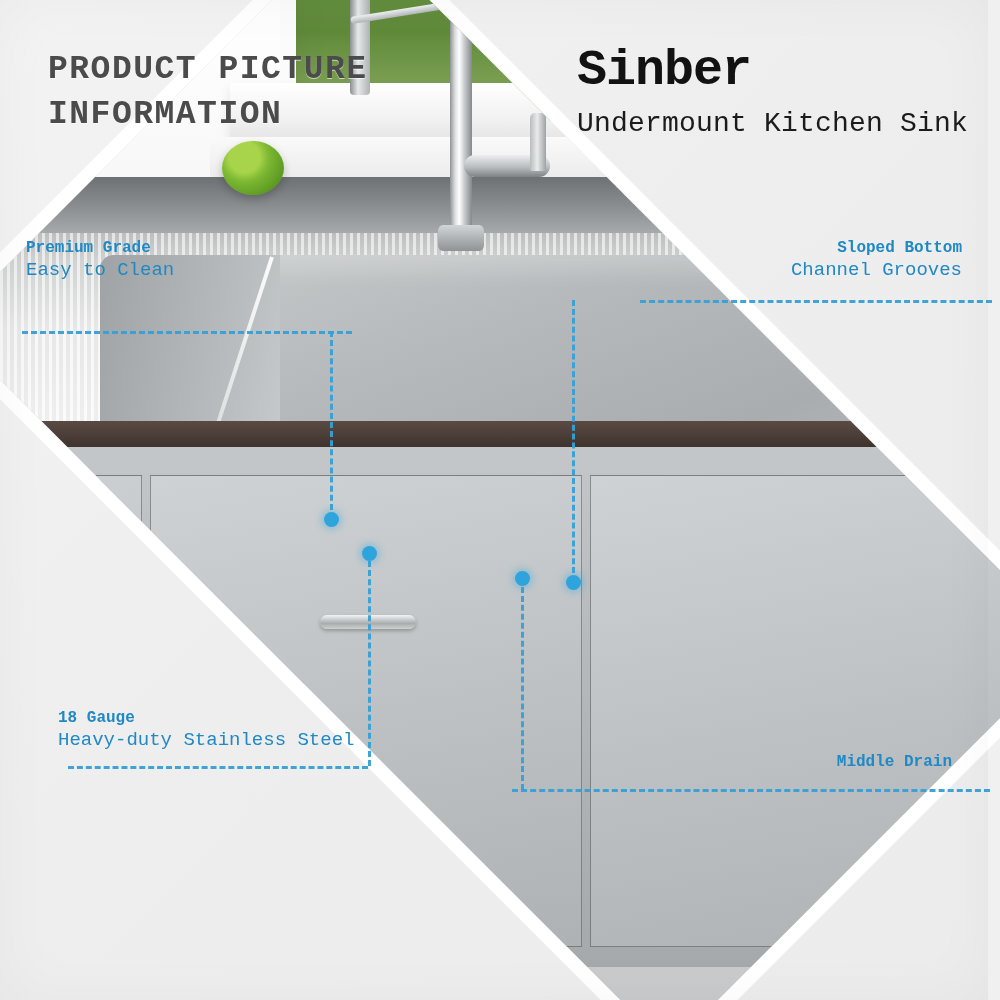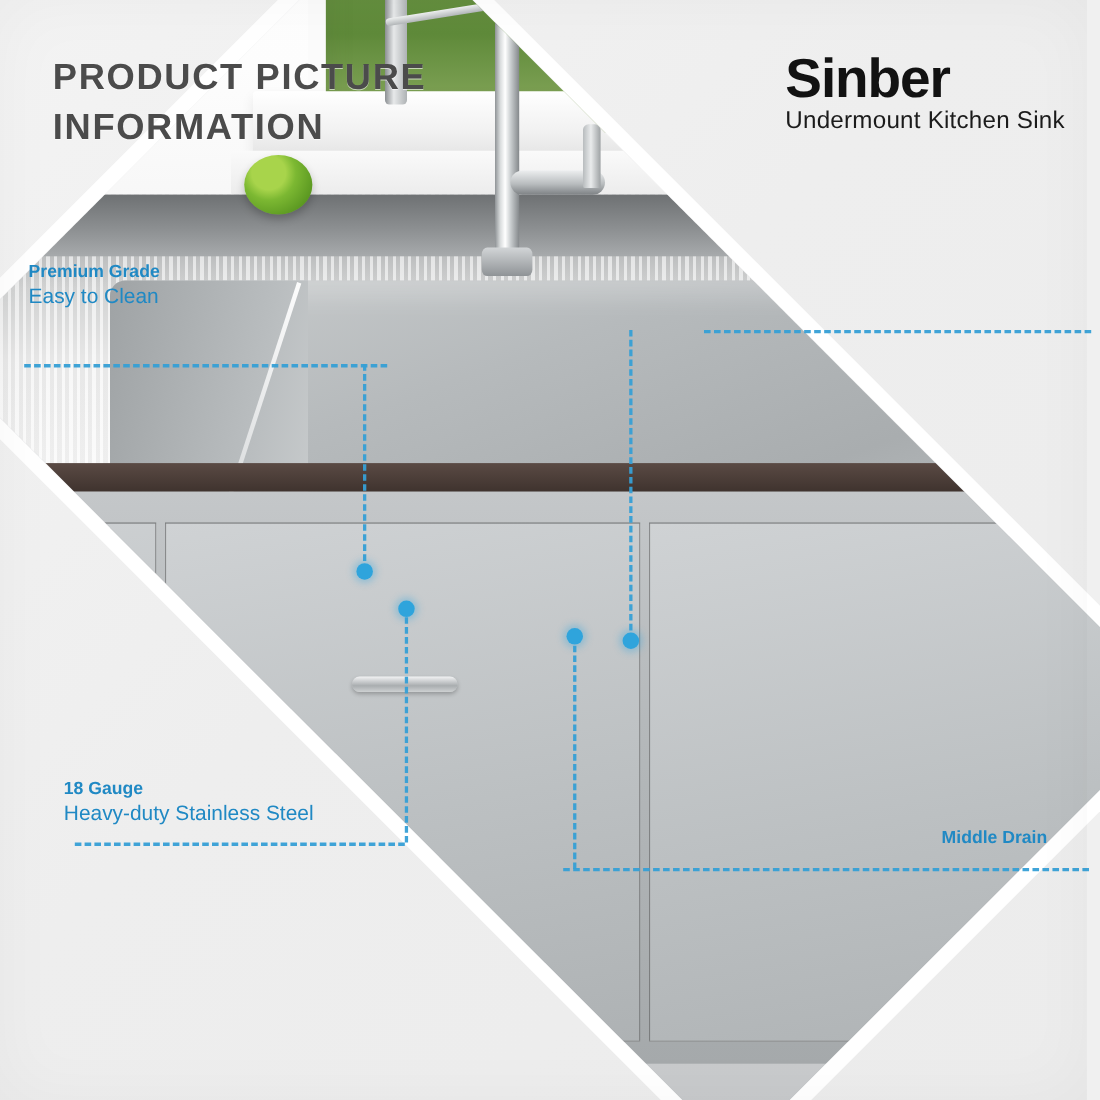--- a/index.html
+++ b/index.html
@@ -4,20 +4,21 @@
 <style>
   html,body{margin:0;padding:0;}
   body{
     width:1000px;height:1000px;overflow:hidden;
     font-family:"Liberation Sans", sans-serif;
     background:#f0f0f0;
   }
   #stage{
     position:relative;width:988px;height:1000px;
     background:linear-gradient(135deg,#f3f3f3 0%,#eeeeee 45%,#ececec 100%);
+    font-family:Liberation Mono, monospace;
   }
 
   
   .photo-frame{
     position:absolute;
     left:210px;top:-40px;
     width:600px;height:1050px;
     transform:rotate(-45deg);
     transform-origin:50% 50%;
     background:#ffffff;
@@ -203,21 +204,21 @@
   }
   .headline div{white-space:nowrap;}
 
   
   .brand-block{position:absolute;right:20px;top:46px;text-align:left;}
   .brand{
     font-size:50px;font-weight:bold;color:#121212;letter-spacing:-1px;
     line-height:1;
   }
   .brand-sub{
-    margin-top:0;font-size:22px;color:#1b1b1b;letter-spacing:.2px;
+    margin-top:12px;font-size:28px;color:#1b1b1b;letter-spacing:.2px;
   }
 
   
   .callout{position:absolute;color:#2089c4;}
   .callout .c-title{font-weight:bold;font-size:16px;line-height:1.25;white-space:nowrap;}
   .callout .c-line{font-size:19px;line-height:1.3;white-space:nowrap;}
 
   .co-premium{left:26px;top:238px;}
   .co-sloped{right:26px;top:238px;text-align:right;}
   .co-gauge{left:58px;top:708px;}
@@ -314,20 +315,24 @@
   </div>
 
   <div class="callout co-premium">
     <div class="c-title">Premium Grade</div>
     <div class="c-line">Easy to Clean</div>
   </div>
   <div class="rule rule-premium"></div>
   <div class="lead-v lead-premium"></div>
   <div class="dot dot-premium"></div>
 
+  <div class="callout co-sloped">
+    <div class="c-title">Sloped Bottom</div>
+    <div class="c-line">Channel Grooves</div>
+  </div>
   <div class="rule rule-sloped"></div>
   <div class="lead-v lead-sloped"></div>
   <div class="dot dot-sloped"></div>
 
   <div class="callout co-gauge">
     <div class="c-title">18 Gauge</div>
     <div class="c-line">Heavy-duty Stainless Steel</div>
   </div>
   <div class="rule rule-gauge"></div>
   <div class="lead-v lead-gauge"></div>

